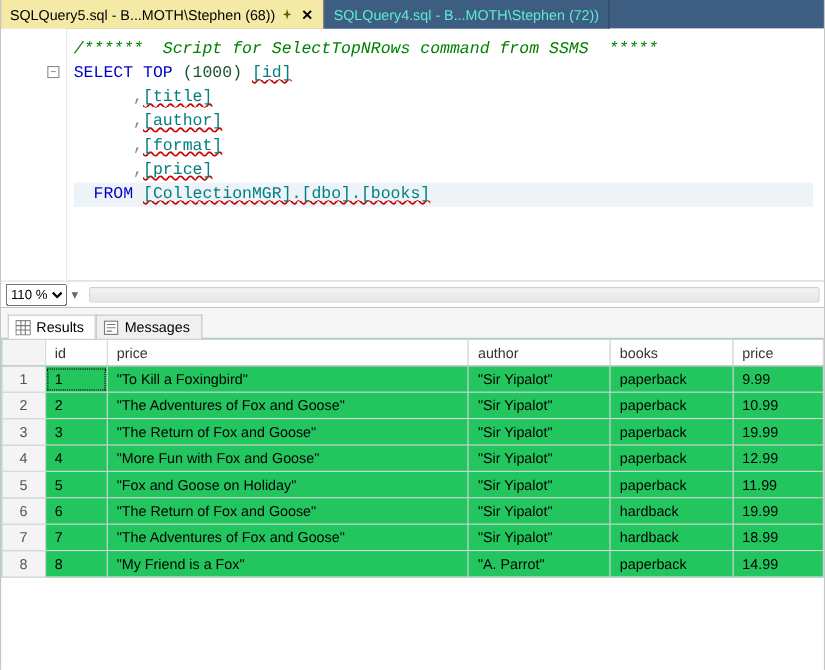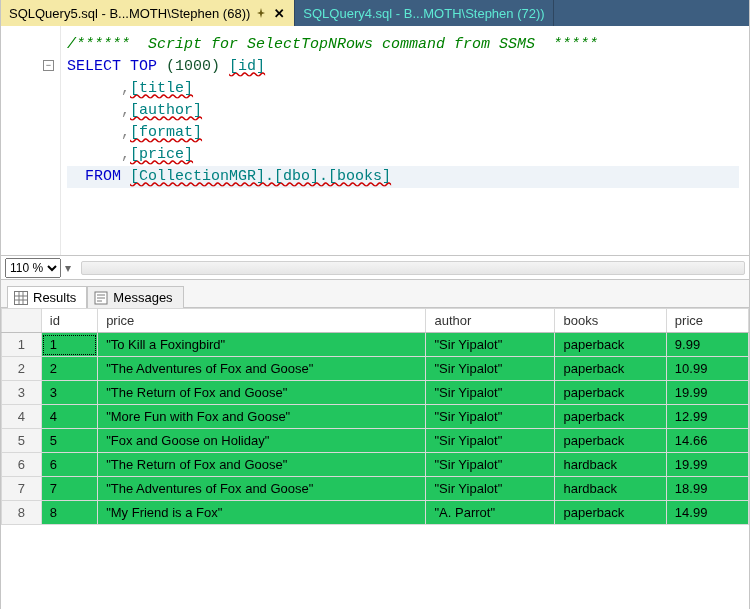--- a/index.html
+++ b/index.html
@@ -304,21 +304,21 @@
           <td>"Sir Yipalot"</td>
           <td>paperback</td>
           <td>12.99</td>
         </tr>
         <tr>
           <td class="rownum">5</td>
           <td class="idcell">5</td>
           <td>"Fox and Goose on Holiday"</td>
           <td>"Sir Yipalot"</td>
           <td>paperback</td>
-          <td>14.66</td>
+          <td>11.99</td>
         </tr>
         <tr>
           <td class="rownum">6</td>
           <td class="idcell">6</td>
           <td>"The Return of Fox and Goose"</td>
           <td>"Sir Yipalot"</td>
           <td>hardback</td>
           <td>19.99</td>
         </tr>
         <tr>

